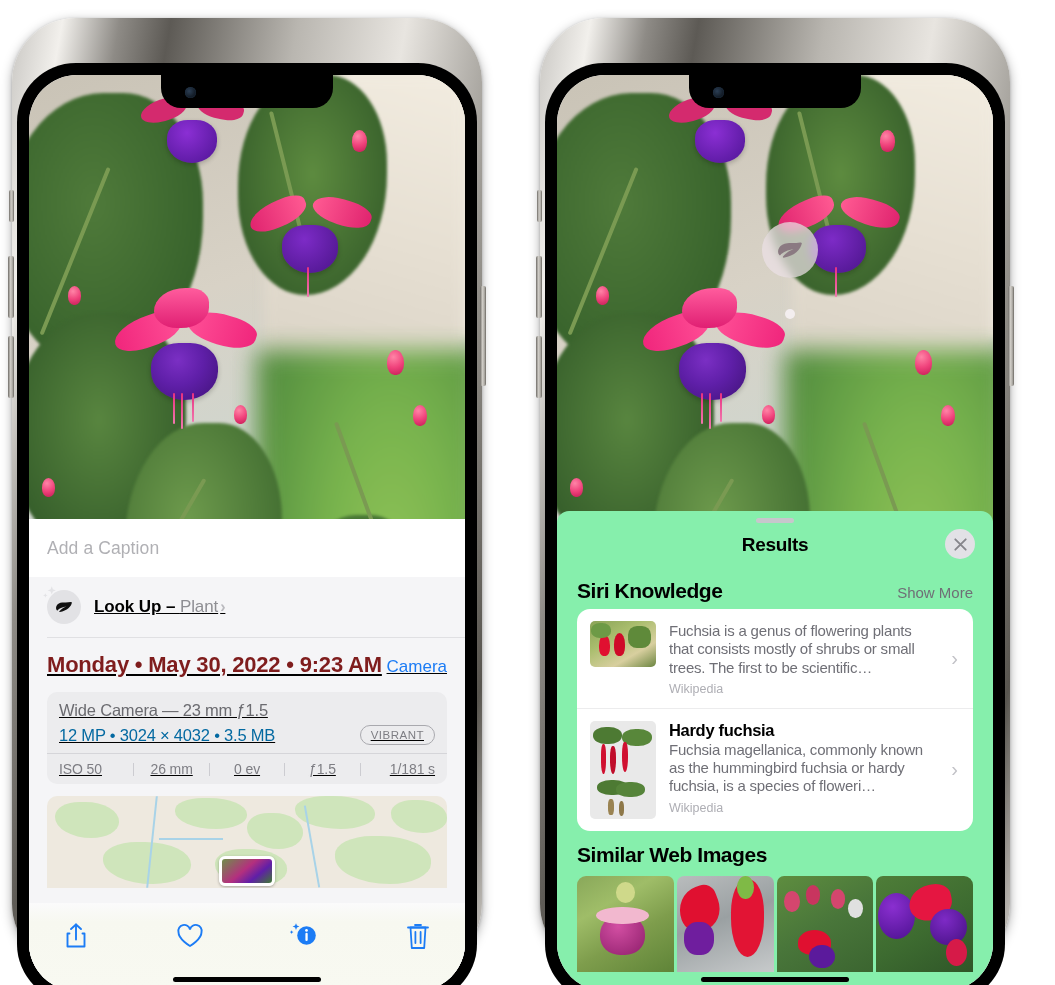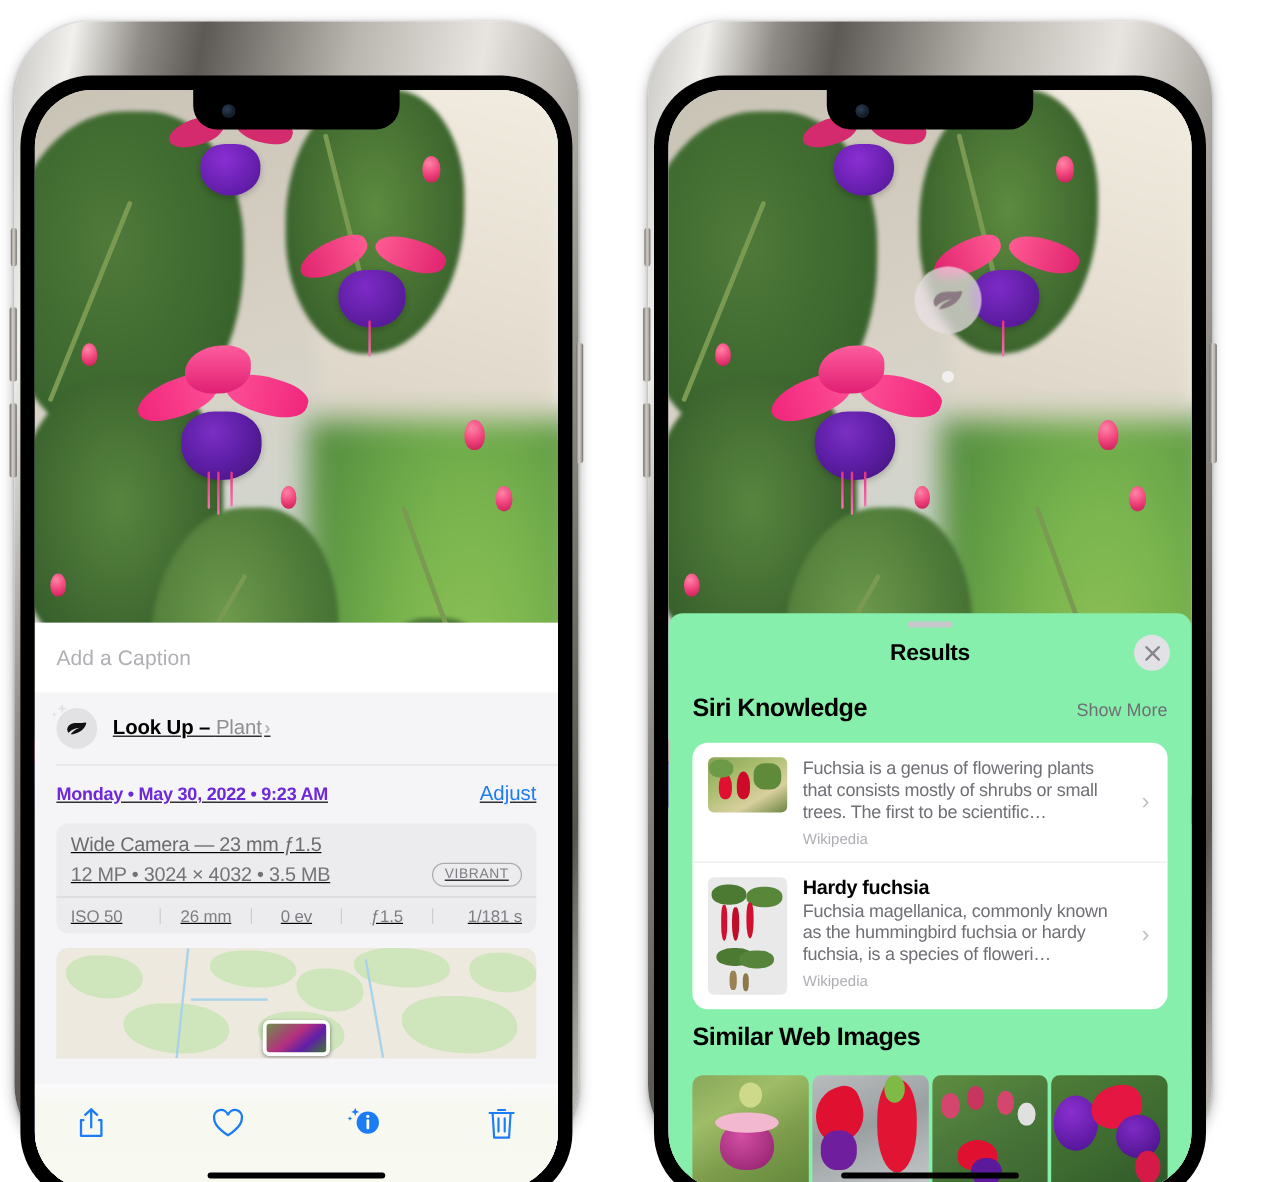--- a/index.html
+++ b/index.html
@@ -149,21 +149,21 @@
   .lookup-text { font-size: 17px; color: #000; font-weight: 700; letter-spacing: -.1px; }
   .lookup-text .sub { font-weight: 400; color: #8e8e93; }
   .chev-sm { color: #b9b9be; font-size: 16px; margin-left: 2px; }
 
   .divider { height: 1px; background: #e0e0e3; margin-left: 18px; }
 
   .meta-block { padding: 14px 18px 10px; }
   .meta-line1 {
     display: flex; justify-content: space-between; align-items: baseline;
   }
-  .meta-date { font-size: 15px; font-weight: 700; color: #6d28d9; letter-spacing: -.2px; }
+  .meta-date { font-size: 22px; font-weight: 700; color: #7f1d1d; letter-spacing: -.2px; }
   .adjust { font-size: 17px; color: #1c7cf5; }
   .meta-line2 { display: flex; align-items: center; gap: 9px; margin-top: 7px; }
   .meta-file { font-size: 17px; color: #6b6b70; }
 
   .camera-card {
     margin: 4px 18px 0; border-radius: 10px; overflow: hidden;
     background: #ececee;
   }
   .cam-head {
     display: flex; align-items: center; justify-content: space-between;
@@ -174,21 +174,21 @@
   .badge-jpeg {
     background: #a9a9ae; color: #fff; font-size: 11.5px; font-weight: 700;
     padding: 2.5px 6px; border-radius: 4px; letter-spacing: .3px;
   }
   .cam-body { padding: 9px 12px 8px; }
   .cam-row1 { font-size: 16.5px; color: #6b6b70; letter-spacing: -.2px; }
   .cam-row2 {
     display: flex; align-items: center; justify-content: space-between;
     margin-top: 5px;
   }
-  .cam-row2 .txt { font-size: 16.5px; color: #737373; letter-spacing: -.2px; }
+  .cam-row2 .txt { font-size: 16.5px; color: #0369a1; letter-spacing: -.2px; }
   .badge-vibrant {
     border: 1px solid #a9a9ae; color: #7d7d83; font-size: 11.5px;
     padding: 3px 10px; border-radius: 10px; letter-spacing: .5px;
   }
   .cam-exif {
     display: flex; align-items: center; border-top: 1px solid #d5d5d9;
     padding: 7px 12px;
   }
   .cam-exif .cell {
     flex: 1; text-align: center; font-size: 14px; color: #7d7d83;
@@ -238,21 +238,21 @@
   }
   .res-title { font-size: 19px; font-weight: 700; color: #000; letter-spacing: -.3px; }
   .close-btn {
     position: absolute; right: 18px; top: 6px;
     width: 30px; height: 30px; border-radius: 50%;
     background: #e2e1e6; display: flex; align-items: center; justify-content: center;
     color: #86858b;
   }
   .sec-head {
     display: flex; align-items: baseline; justify-content: space-between;
-    padding: 12px 20px 16px;
+    padding: 12px 20px 6px;
   }
   .sec-title { font-size: 21px; font-weight: 700; color: #000; letter-spacing: -.45px; }
   .show-more { font-size: 15px; color: #6f6f76; }
   .know-card {
     margin: 0 20px; background: #fff; border-radius: 13px; overflow: hidden;
   }
   .know-item { display: flex; gap: 13px; padding: 12px 13px; align-items: flex-start; }
   .know-item + .know-item { border-top: 1px solid #ececed; }
   .thumb {
     flex: 0 0 auto; border-radius: 5px; overflow: hidden; position: relative;
@@ -378,21 +378,21 @@
               <div class="lookup-text">
                 <span>Look Up – </span><span class="sub">Plant</span><span class="chev-sm">›</span>
               </div>
             </div>
 
             <div class="divider"></div>
 
             <div class="meta-block">
               <div class="meta-line1">
                 <div class="meta-date">Monday • May 30, 2022 • 9:23 AM</div>
-                <div class="adjust">Adjust</div>
+                <div class="adjust">Camera</div>
               </div>
             </div>
 
             <div class="camera-card">
               <div class="cam-body">
                 <div class="cam-row1">Wide Camera — 23 mm ƒ1.5</div>
                 <div class="cam-row2">
                   <span class="txt">12 MP • 3024 × 4032 • 3.5 MB</span>
                   <span class="badge-vibrant">VIBRANT</span>
                 </div>

